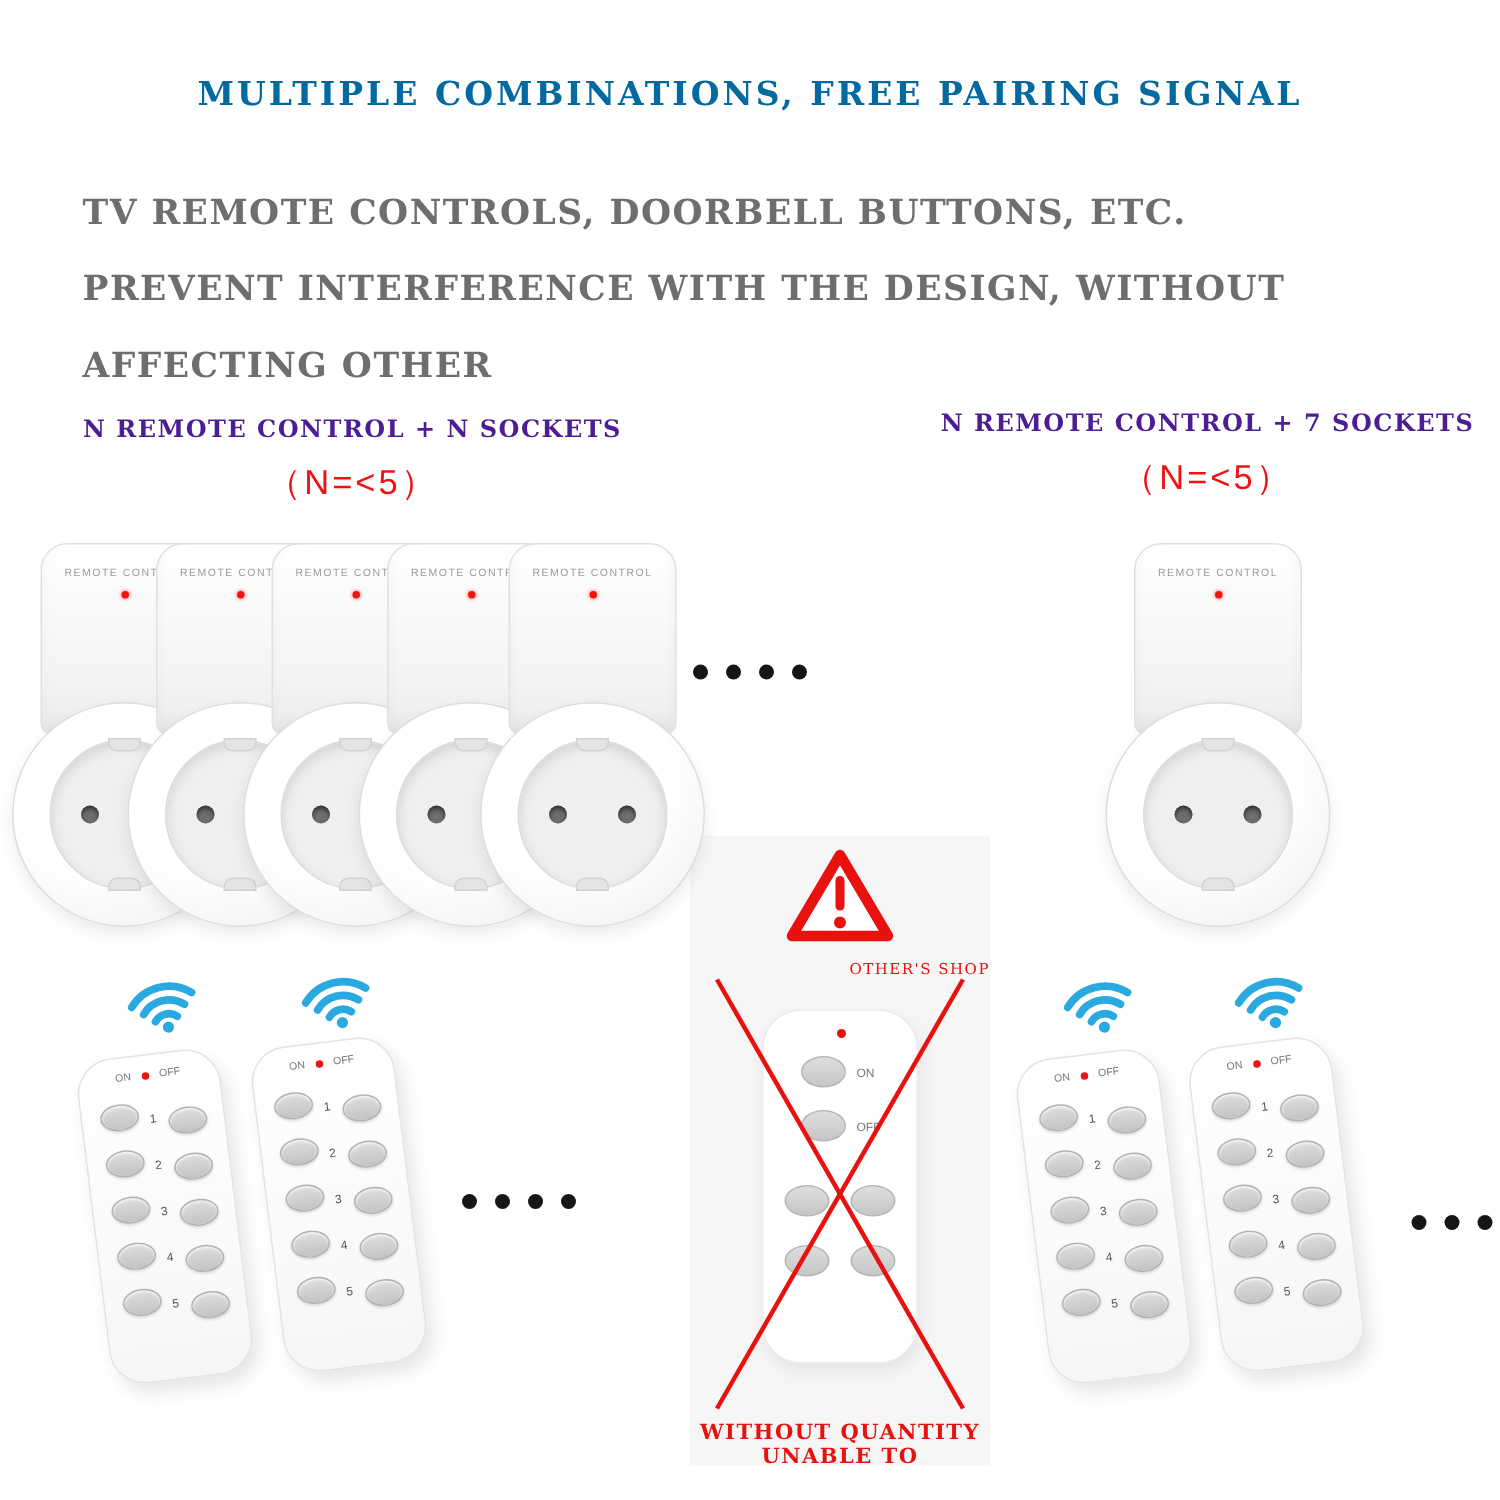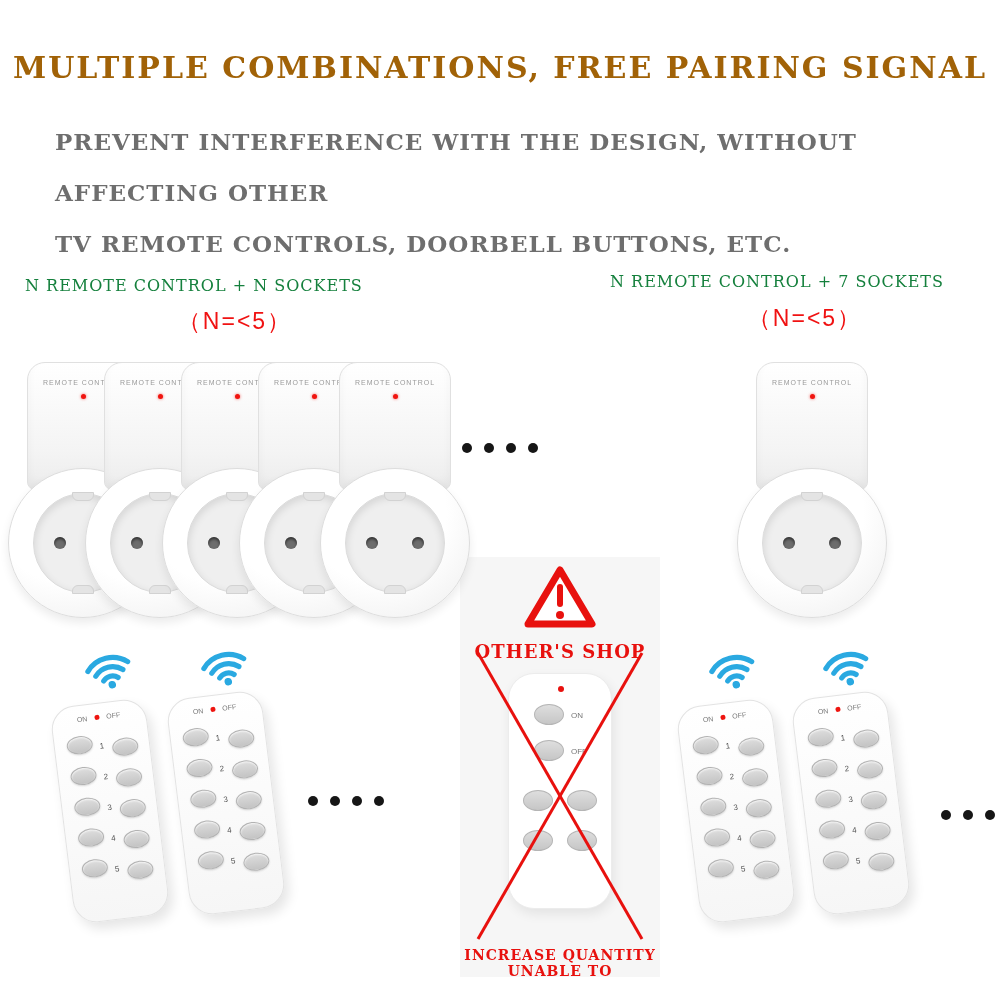--- a/index.html
+++ b/index.html
@@ -3,25 +3,25 @@
 <meta charset="utf-8">
 <style>
   * { margin:0; padding:0; box-sizing:border-box; }
   html,body { background:#fff; }
   body { font-family:"Liberation Sans", sans-serif; }
   .page { position:relative; width:1000px; height:1000px; background:#fff; overflow:hidden;
           font-family:"DejaVu Serif","Liberation Serif",serif; }
 
   
   .title { position:absolute; top:50px; left:0; width:100%; text-align:center;
-           font-size:30px; font-weight:700; letter-spacing:2px; color:#a16207; }
+           font-size:22px; font-weight:700; letter-spacing:2px; color:#0369a1; }
   .subtitle { position:absolute; left:55px; top:116px; width:920px;
               font-size:23px; color:#6e6e6e; letter-spacing:1px; line-height:51px; font-weight:600; }
-  .combo-label { position:absolute; font-size:16px; font-weight:400;
-                 color:#15803d; letter-spacing:1px; }
+  .combo-label { position:absolute; text-align:center; font-size:16px; font-weight:700;
+                 color:#4c1d95; letter-spacing:1px; }
   .combo-label.left { left:25px; top:276px; width:420px; }
   .combo-label.right { left:610px; top:272px; width:390px; }
   .combo-note { position:absolute; text-align:center; font-size:23px; color:#f01212;
                 letter-spacing:2px; font-family:"Liberation Sans",sans-serif; }
   .combo-note.left { left:25px; top:306px; width:420px; }
   .combo-note.right { left:610px; top:303px; width:390px; }
 
   
   .plugs-left { position:absolute; left:8px; top:362px; width:475px; height:265px; }
   .plug { position:absolute; width:150px; height:258px; }
@@ -68,22 +68,22 @@
   .r-btn { width:26px; height:18px; border-radius:50%;
            background:linear-gradient(180deg,#dedede,#c3c3c3); border:1px solid #b2b2b2;
            box-shadow:inset 0 1px 2px rgba(255,255,255,.8), 0 1px 2px rgba(0,0,0,.15); }
   .r-btn.low { transform:translateY(7px); }
   .r-num { font-size:8px; color:#555; width:9px; text-align:center; transform:translateY(3px);
            font-family:"Liberation Sans",sans-serif; }
 
   
   .panel { position:absolute; left:460px; top:557px; width:200px; height:420px; background:#f6f6f6; }
   .warn-tri { position:absolute; left:63px; top:8px; width:74px; height:64px; }
-  .warn-shop { position:absolute; top:84px; left:0; right:0; text-align:center; color:#e8110e;
-               font-weight:700; font-size:18px; letter-spacing:1px; }
+  .warn-shop { position:absolute; top:84px; left:0; right:0; text-align:right; color:#e8110e;
+               font-weight:400; font-size:10px; letter-spacing:1px; }
   .warn-remote { position:absolute; left:48px; top:116px; width:104px; height:236px; background:#fff;
                  border:1px solid #ececec; border-radius:26px;
                  box-shadow:2px 5px 12px rgba(0,0,0,.08); }
   .wr-led { position:absolute; left:49px; top:12px; width:6px; height:6px; border-radius:50%;
             background:#e8110e; }
   .wr-btn { position:absolute; width:30px; height:21px; border-radius:50%;
             background:linear-gradient(180deg,#dedede,#c6c6c6); border:1px solid #b5b5b5; }
   .b1 { left:25px; top:30px; } .b2 { left:25px; top:66px; }
   .b3 { left:14px; top:116px; } .b4 { left:58px; top:116px; }
   .b5 { left:14px; top:156px; } .b6 { left:58px; top:156px; }
@@ -95,22 +95,22 @@
                              font-weight:700; font-size:14px; letter-spacing:1px; }
   .warn-line1 { top:358px;margin-top:48px; } .warn-line2 { top:390px; }
 </style>
 </head>
 <body>
 
 <div class="page">
 
   <div class="title">MULTIPLE COMBINATIONS, FREE PAIRING SIGNAL</div>
   <div class="subtitle">
+    <div>TV REMOTE CONTROLS, DOORBELL BUTTONS, ETC.</div>
     <div>PREVENT INTERFERENCE WITH THE DESIGN, WITHOUT AFFECTING OTHER</div>
-    <div>TV REMOTE CONTROLS, DOORBELL BUTTONS, ETC.</div>
   </div>
 
   <div class="combo-label left">N REMOTE CONTROL + N SOCKETS</div>
   <div class="combo-note left">（N=&lt;5）</div>
   <div class="combo-label right">N REMOTE CONTROL + 7 SOCKETS</div>
   <div class="combo-note right">（N=&lt;5）</div>
 
   <div class="plugs-left">
     <div class="plug" style="left:0;z-index:1">
       <div class="plug-top">
@@ -391,16 +391,16 @@
       <span class="wr-btn b3"></span>
       <span class="wr-btn b4"></span>
       <span class="wr-btn b5"></span>
       <span class="wr-btn b6"></span>
     </div>
     <svg class="warn-x" viewBox="0 0 200 420">
       <line x1="18" y1="96" x2="182" y2="382"></line>
       <line x1="182" y1="96" x2="18" y2="382"></line>
     </svg>
     <div class="warn-line1">UNABLE TO</div>
-    <div class="warn-line2">INCREASE QUANTITY</div>
+    <div class="warn-line2">WITHOUT QUANTITY</div>
   </div>
 
 </div>
 
 </body></html>

